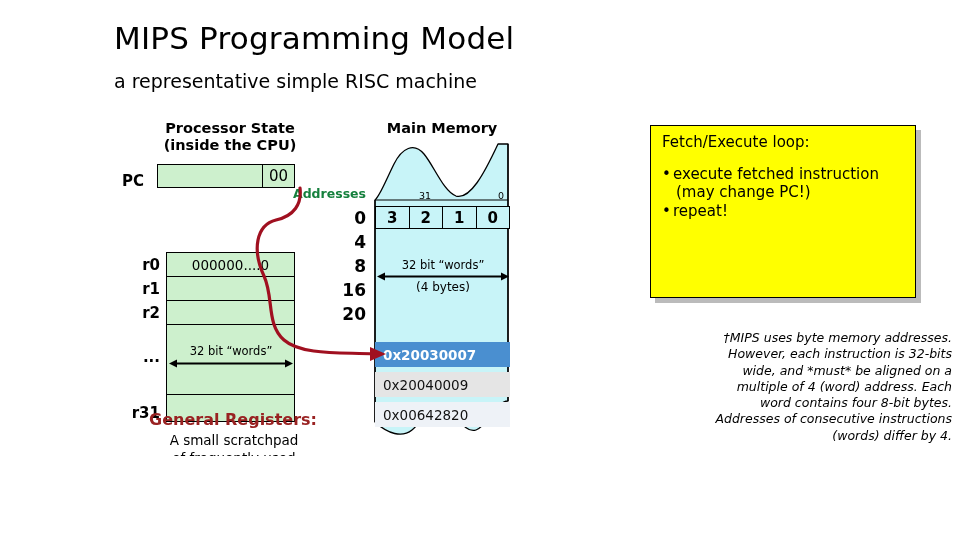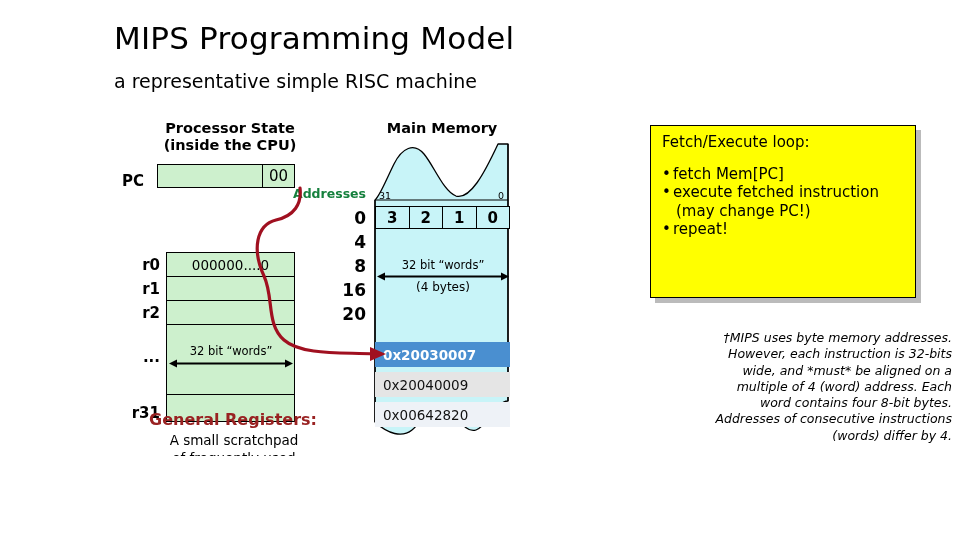--- a/index.html
+++ b/index.html
@@ -143,21 +143,21 @@
     width: 140px; height: 325px;
   }
   #mem-svg { position: absolute; left: 0; top: 0; }
 
   #mem-bits {
     position: absolute;
     left: 376px; top: 190px; width: 132px;
     height: 13px;
     font-size: 9.5px;
   }
-  #mem-bits .b31 { position: absolute; left: 3px; top: 0; }
+  #mem-bits .b31 { position: absolute; left: 3px; top: 0; padding-left: 40px; }
   #mem-bits .b0  { position: absolute; right: 4px; top: 0; }
 
   #byterow {
     position: absolute;
     left: 375px; top: 206px;
     width: 135px; height: 23px;
     display: flex;
     border: 1.5px solid #000;
     box-sizing: border-box;
     background: #c8f4f8;
@@ -369,23 +369,20 @@
              C 24,118 16,144 34,160
              C 52,176 96,172 124,174" fill="none" stroke="#a01020" stroke-width="3.2" stroke-linecap="round"></path>
     <polygon points="136,174 120,167 120,181" fill="#a01020"></polygon>
   </svg>
 
   <div id="fe-shadow"></div>
   <div id="fe-box">
     <div id="fe-title">Fetch/Execute loop:</div>
     <div id="fe-list">
       <div class="li">
-        <span class="bullet">•</span><span>fetch Mem[PC]</span>
-      </div>
-      <div class="li">
         <span class="bullet">•</span><span>execute fetched instruction</span>
       </div>
       <div class="cont">(may change PC!)</div>
       <div class="li">
         <span class="bullet">•</span><span>repeat!</span>
       </div>
     </div>
   </div>
 
   <div id="footnote">

